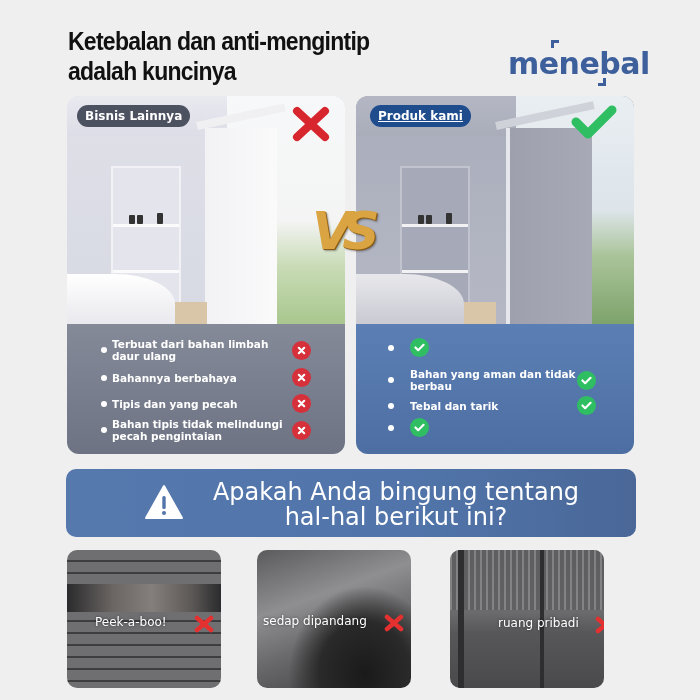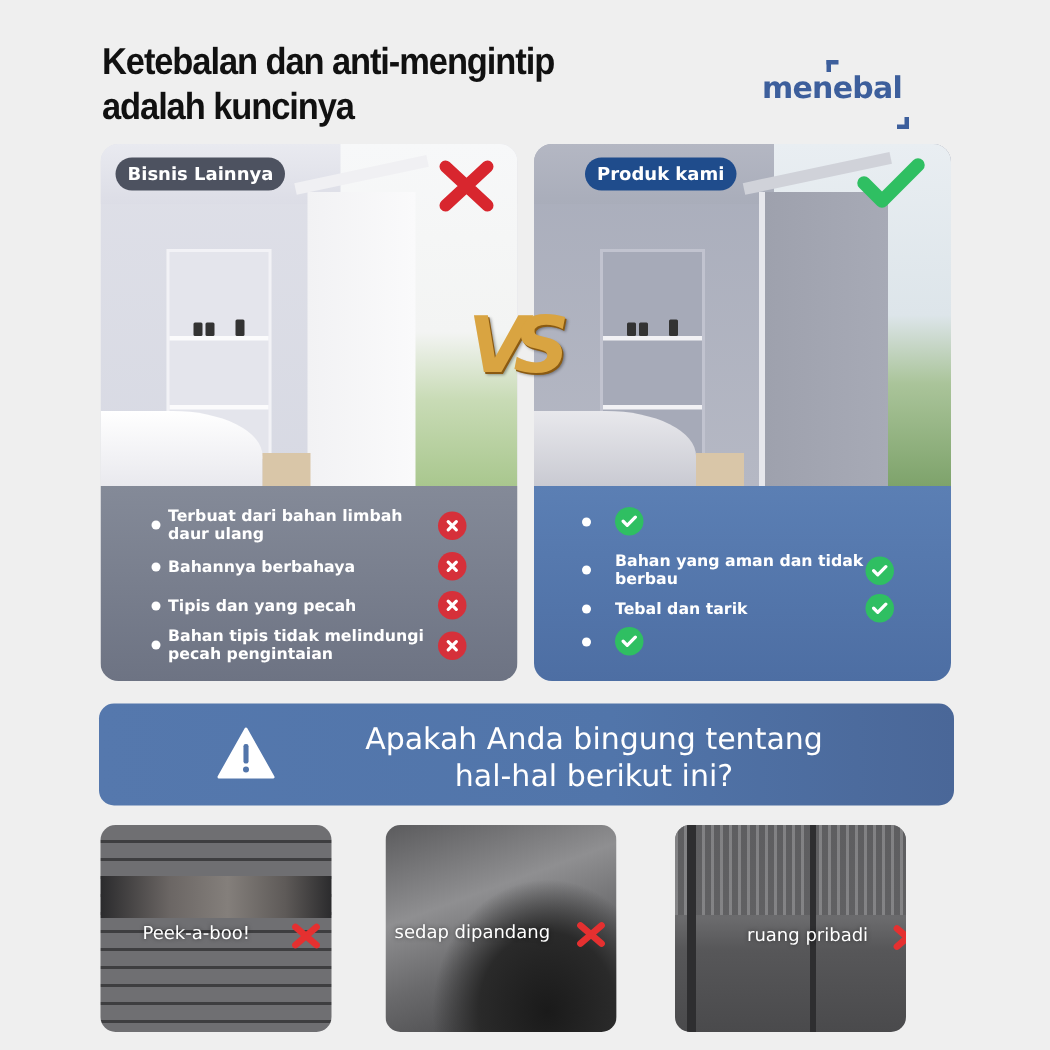--- a/index.html
+++ b/index.html
@@ -16,21 +16,21 @@
       color: #111; letter-spacing: -0.8px;
       transform: scaleX(0.92); transform-origin: left top;
     }
     .headline div { white-space: nowrap; }
     .logo {
       position: absolute; left: 508px; top: 38px; width: 110px; height: 52px;
     }
     .logo-text {
       position: absolute; left: 0; top: 8px;
       font-family: "DejaVu Sans", sans-serif; font-weight: 700;
-      font-size: 20px; color: #3d5f9c; letter-spacing: -0.5px;
+      font-size: 30px; color: #3d5f9c; letter-spacing: -0.5px;
     }
     .logo-corner-tl {
       position: absolute; left: 43px; top: 2px; width: 8px; height: 8px;
       border-left: 3px solid #3d5f9c; border-top: 3px solid #3d5f9c;
     }
     .logo-corner-br {
       position: absolute; left: 90px; top: 40px; width: 8px; height: 8px;
       border-right: 3px solid #3d5f9c; border-bottom: 3px solid #3d5f9c;
     }
 
@@ -81,21 +81,21 @@
     }
     .left .rail { left: 130px; width: 90px; }
     .right .rail { left: 140px; width: 100px; background:#d0d2d9; }
 
     .badge {
       position: absolute; left: 10px; top: 9px; height: 22px; padding: 0 8px;
       border-radius: 11px; font-size: 12px; font-weight: 700; color: #fff;
       display: flex; align-items: center; line-height: 1;
     }
     .left .badge { background: #4d5260; }
-    .right .badge { background: #1f4c8c; left: 34px; }
+    .right .badge { background: #1f4c8c; left: 14px; text-decoration: underline; }
 
     .mark-x { position:absolute; right: 14px; top: 10px; width: 40px; height: 36px; }
     .mark-check { position:absolute; right: 16px; top: 8px; width: 48px; height: 36px; }
 
     .feature-panel {
       position: absolute; left: 0; top: 228px; width: 100%; height: 130px;
       padding: 14px 0 0 0;
     }
     .left .feature-panel { background: linear-gradient(180deg,#848a98 0%,#6d7383 100%); }
     .right .feature-panel { background: linear-gradient(180deg,#5b7fb4 0%,#4d6ea3 100%); }
@@ -124,21 +124,21 @@
     }
 
     .banner {
       position: absolute; left: 66px; top: 469px; width: 570px; height: 68px;
       border-radius: 10px;
       background: linear-gradient(90deg,#5578ad 0%,#5175aa 60%,#4a6798 100%);
     }
     .warn-icon { position:absolute; left: 78px; top: 15px; width: 40px; height: 36px; }
     .banner-text {
       position: absolute; left: 140px; top: 11px; width: 380px; text-align: center;
-      color: #fff; font-size: 20px; line-height: 25px; font-weight: 400;
+      color: #fff; font-size: 24px; line-height: 25px; font-weight: 400;
       font-family: "DejaVu Sans", sans-serif;
     }
 
     .tile {
       position: absolute; top: 550px; width: 154px; height: 138px; border-radius: 10px; overflow: hidden;
     }
     .tile.t1 { left: 67px; background: repeating-linear-gradient(180deg,#6f6f72 0px,#6f6f72 10px,#3e3e40 10px,#3e3e40 12px); }
     .tile.t2 { left: 257px; background: radial-gradient(ellipse at 70% 90%, #1a1a1a 0%, #2a2a2a 30%, transparent 50%), linear-gradient(160deg,#5b5b5d 0%,#8f8f91 35%,#6a6a6c 60%,#3a3a3c 100%); }
     .tile.t3 { left: 450px; background: linear-gradient(180deg,#5d5d60 0%,#6b6b6d 45%,#575759 60%,#4a4a4c 100%); }
     .t1 .face { position:absolute; left: 0; top: 34px; width: 100%; height: 28px; background: linear-gradient(90deg,#2b2b2d 0%,#6b6664 30%,#847f7b 55%,#5e5a58 80%,#2b2b2d 100%); }

